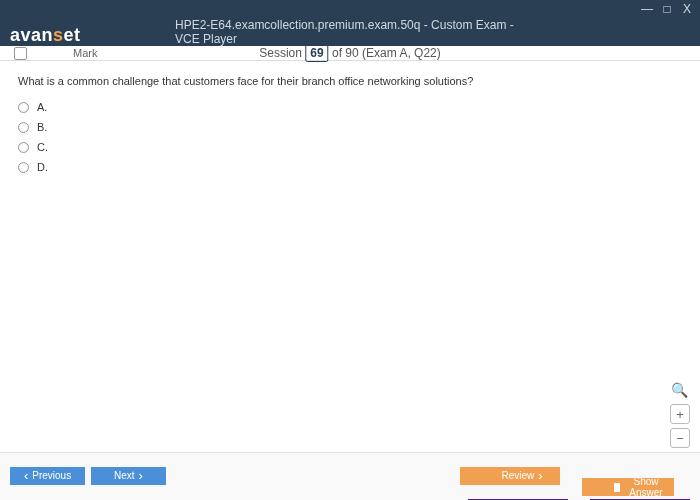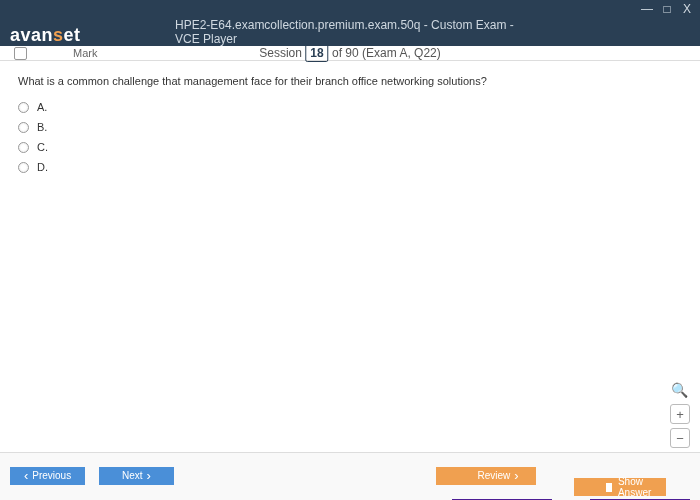--- a/index.html
+++ b/index.html
@@ -146,23 +146,24 @@
       bottom: 0;
       left: 0;
       right: 0;
       height: 48px;
       border-top: 1px solid #ddd;
       background: #f9f9f9;
       padding: 2px 10px;
     }
     .footer-row {
       display: flex;
-      gap: 14px;
+      gap: 6px;
       margin-bottom: 3px;
       align-items: center;
+      text-align: center;
     }
     .btn {
       height: 18px;
       font-size: 10px;
       color: #fff;
       display: flex;
       align-items: center;
       justify-content: center;
       cursor: pointer;
       padding: 0 8px;
@@ -216,27 +217,27 @@
     <span>□</span>
     <span>X</span>
   </div>
 </div>
 
 <div class="question-header">
   <div class="mark-checkbox"></div>
   <span class="mark-label">Mark</span>
   <div class="question-counter">
     <span>Session</span>
-    <span class="boxed">18</span>
+    <span class="boxed">69</span>
     <span> of 90 (Exam A, Q22)</span>
   </div>
 </div>
 
 <div class="content">
-  <div class="question-text">What is a common challenge that management face for their branch office networking solutions?</div>
+  <div class="question-text">What is a common challenge that customers face for their branch office networking solutions?</div>
 
   <div class="option">
     <div class="radio"></div>
     <span class="option-label">A.</span>
   </div>
   <div class="option">
     <div class="radio"></div>
     <span class="option-label">B.</span>
   </div>
   <div class="option">

